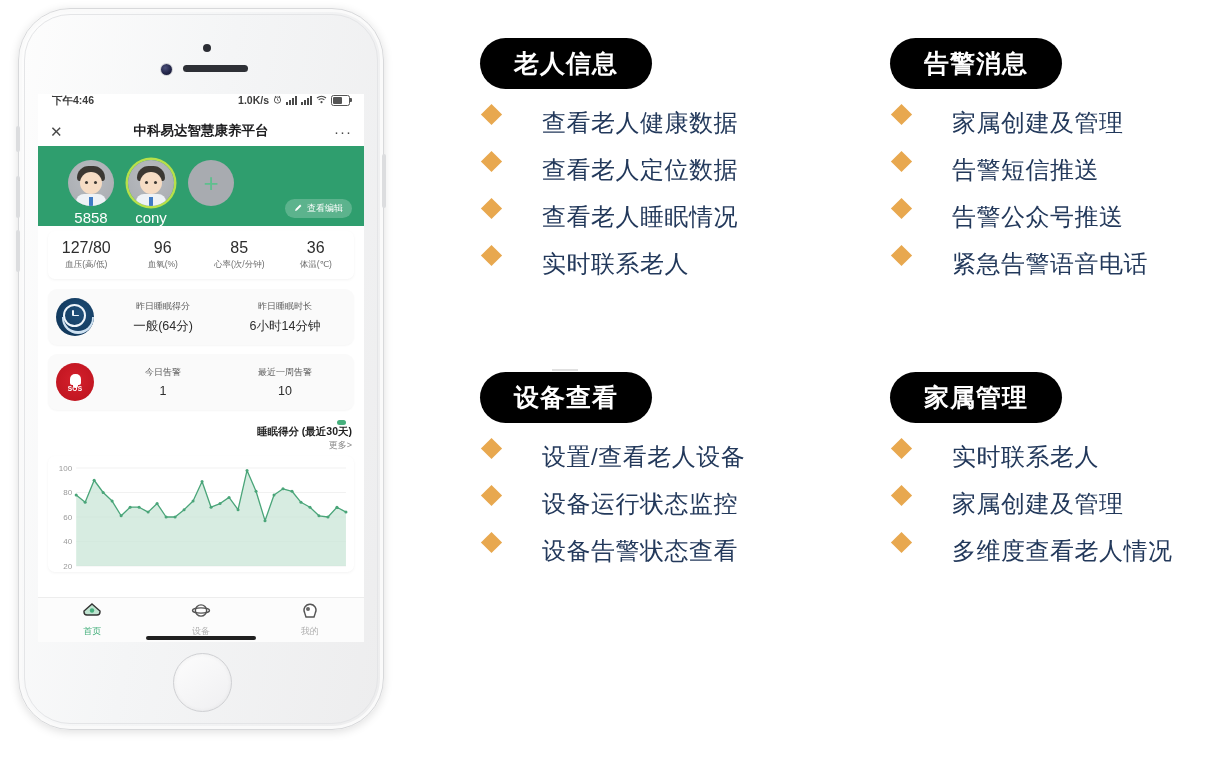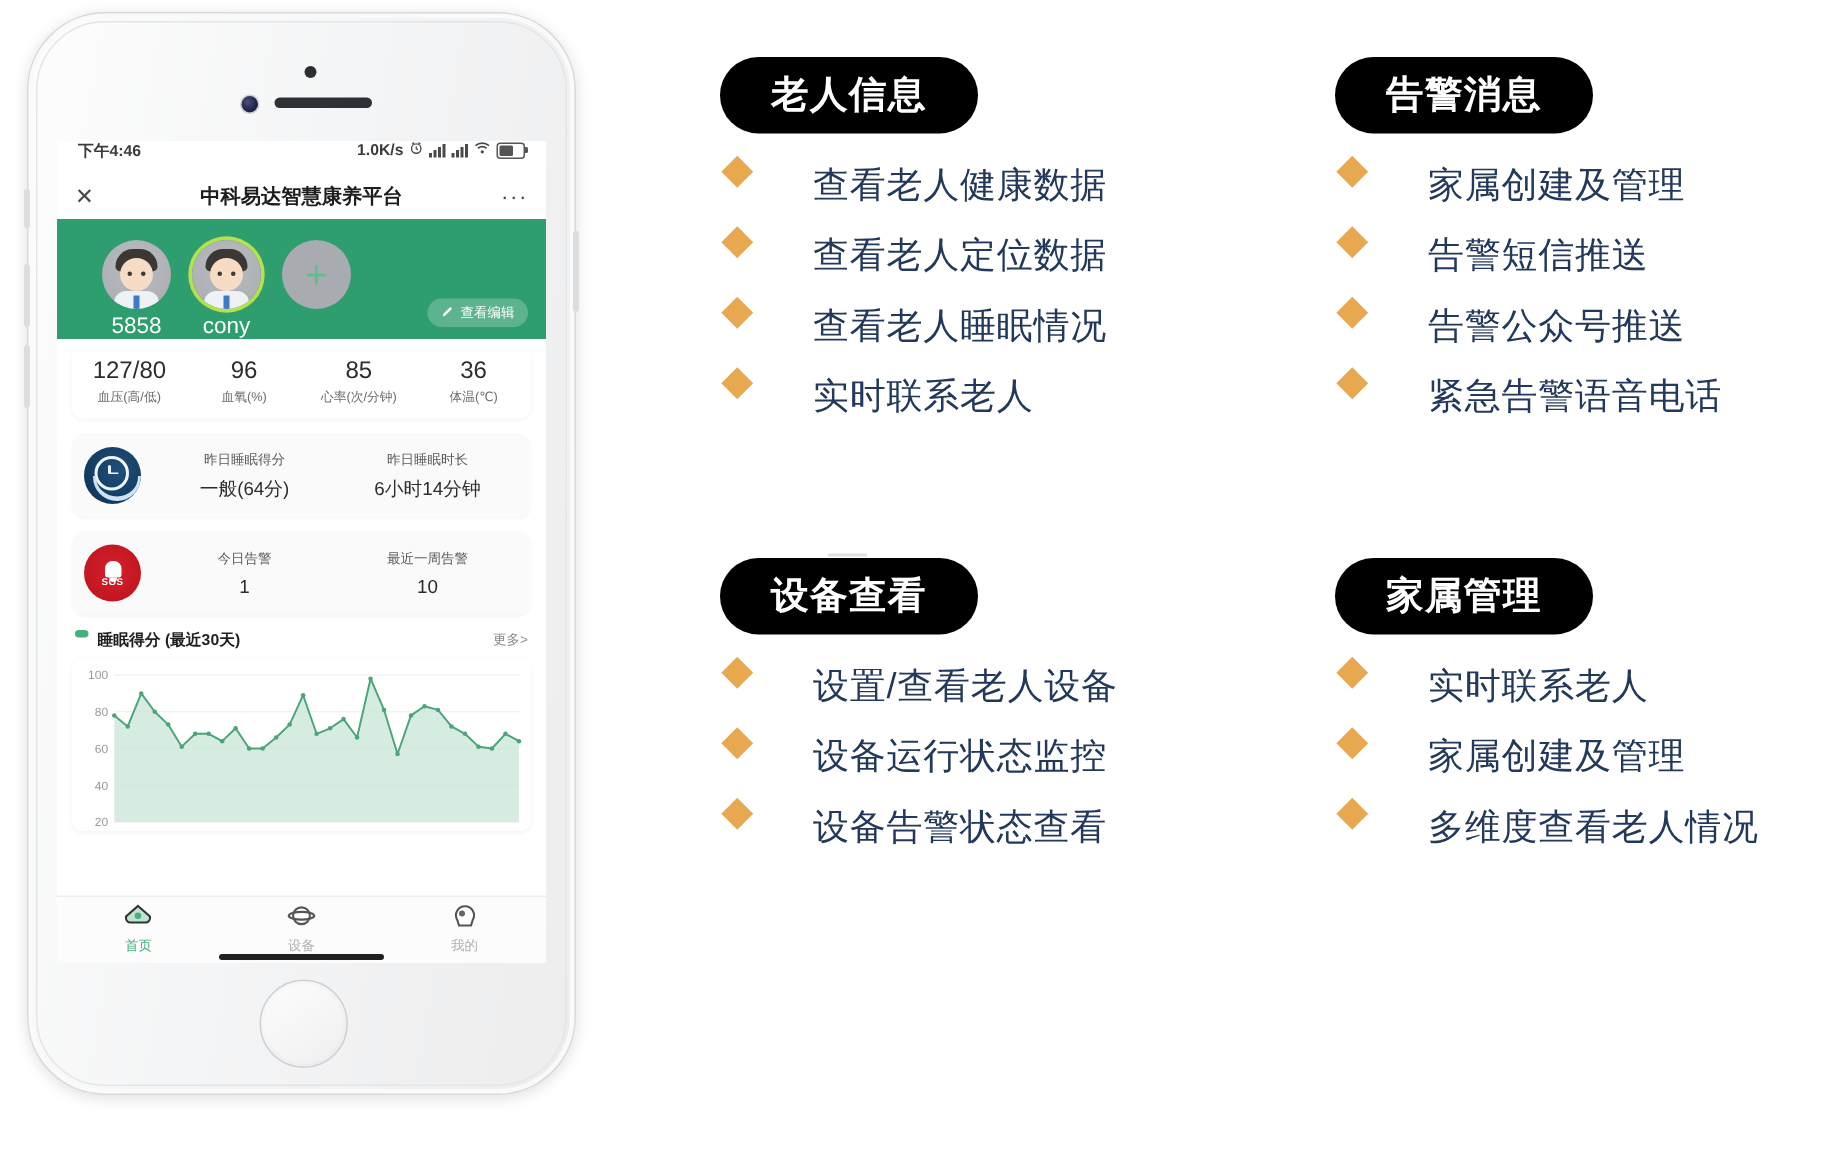--- a/index.html
+++ b/index.html
@@ -134,21 +134,21 @@
   }
   .sos .bell{width:11px;height:11px;background:#fff;border-radius:5px 5px 2px 2px;position:relative;margin-top:2px;}
   .sos .bell::after{content:"";position:absolute;left:3px;bottom:-3px;width:5px;height:3px;background:#fff;border-radius:0 0 3px 3px;}
   .sos span{font-size:6.5px;color:#fff;font-weight:bold;letter-spacing:.3px;line-height:1;margin-top:1px;}
   .card-cols{flex:1;display:flex;}
   .card-col{flex:1;text-align:center;}
   .cc-lab{font-size:9px;color:#5c5c5c;}
   .cc-val{font-size:12.5px;color:#2d2d2d;margin-top:5px;}
 
   
-  .chart-head{display:flex;align-items:flex-start;padding:10px 12px 4px 12px;}
+  .chart-head{display:flex;align-items:flex-end;padding:10px 12px 4px 12px;flex-direction:column;}
   .chart-dot{width:9px;height:5px;border-radius:3px;background:#46b07d;margin-right:6px;}
   .chart-title{font-size:10.5px;color:#1f1f1f;font-weight:bold;flex:1;}
   .chart-more{font-size:9px;color:#8a8a8a;}
   .chart-box{margin:0 10px;background:#fff;border-radius:7px;padding:4px 2px 0 2px;box-shadow:0 1px 3px rgba(0,0,0,.05);}
   .chart-svg{display:block;width:100%;height:112px;}
 
   
   .tabbar{
     position:absolute;left:0;right:0;bottom:0;height:44px;background:#fcfcfc;
     border-top:1px solid #ededed;display:flex;align-items:center;

